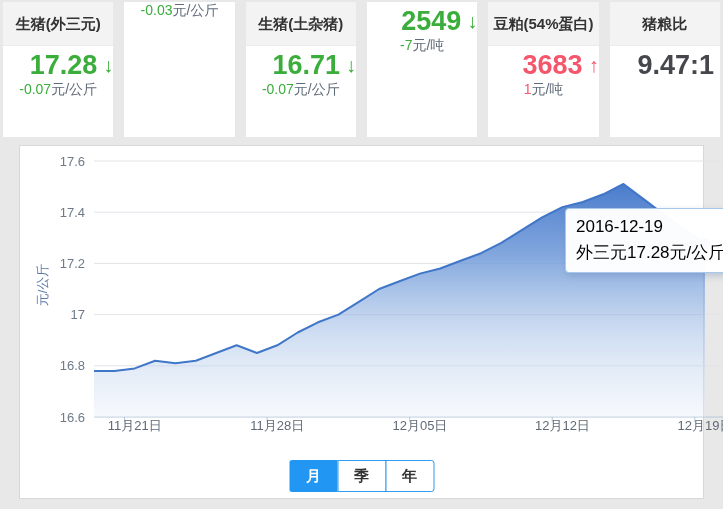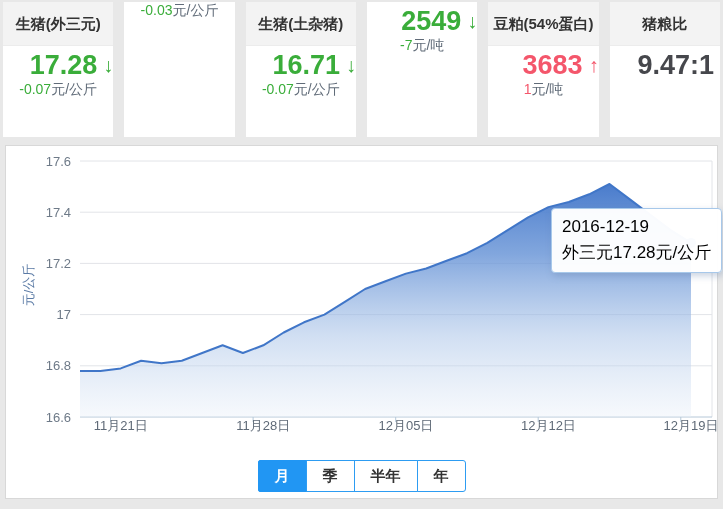--- a/index.html
+++ b/index.html
@@ -20,21 +20,21 @@
     font-size:15px;font-weight:bold;color:#333;white-space:nowrap;
   }
   .value-row{margin-top:4px;font-size:27px;font-weight:bold;color:#46474c;white-space:nowrap;text-align:right;}
   .value-row .arrow{font-size:20px;margin-left:6px;vertical-align:2px;}
   .change{font-size:14px;color:#606b78;min-height:18px;white-space:nowrap;}
   .card.down .value,.card.down .arrow,.card.down .chg-num{color:var(--green);}
   .card.up .value,.card.up .arrow,.card.up .chg-num{color:var(--red);}
   .card.none .value{color:var(--neutral);}
   
   .panel{
-    position:relative;margin:8px 5px 0;height:354px;background:#fff;
+    position:relative;margin:8px 19px 0;height:354px;background:#fff;
     border:1px solid #d8d8d8;
   }
   .panel svg{position:absolute;left:0;top:0;width:715px;height:352px;display:block;}
   .yt{font-size:13px;fill:#6e7a88;}
   .xt{font-size:13px;fill:#5f6a77;}
   .y-axis-title{
     position:absolute;left:-12px;top:131px;width:70px;height:16px;line-height:16px;
     text-align:center;transform:rotate(-90deg);font-size:13px;color:#5a7aa5;
   }
   .tooltip{
@@ -125,16 +125,15 @@
       <circle cx="685.0" cy="96.9" r="5" fill="#3e7fd8"></circle>
     </svg>
   <div class="y-axis-title">元/公斤</div>
   <div class="tooltip">
     <div>2016-12-19</div>
     <div>外三元17.28元/公斤</div>
   </div>
   <div class="tabs">
     <button class="tab active">月</button>
     <button class="tab">季</button>
-    <button class="tab">半年</button>
     <button class="tab">年</button>
   </div>
 </div>
 
 </body></html>

